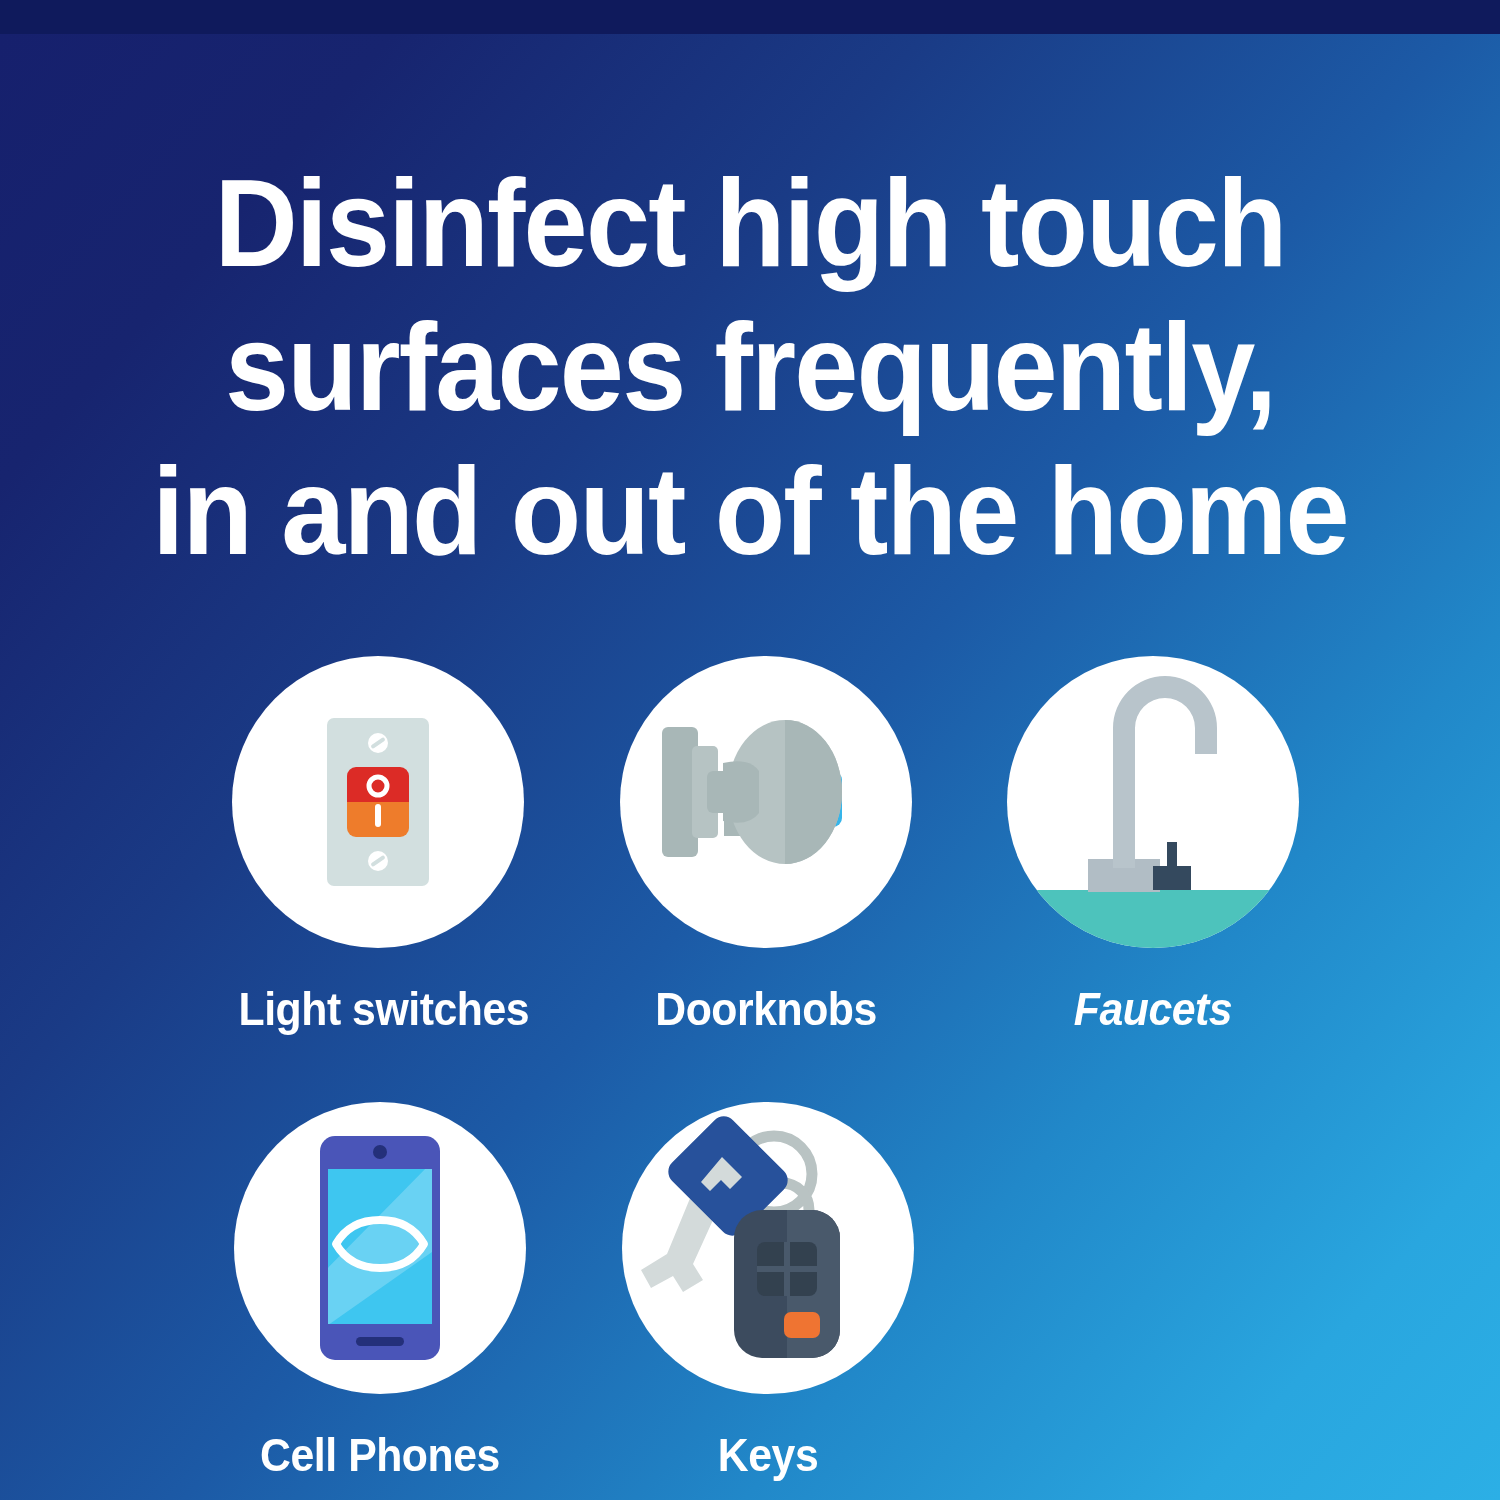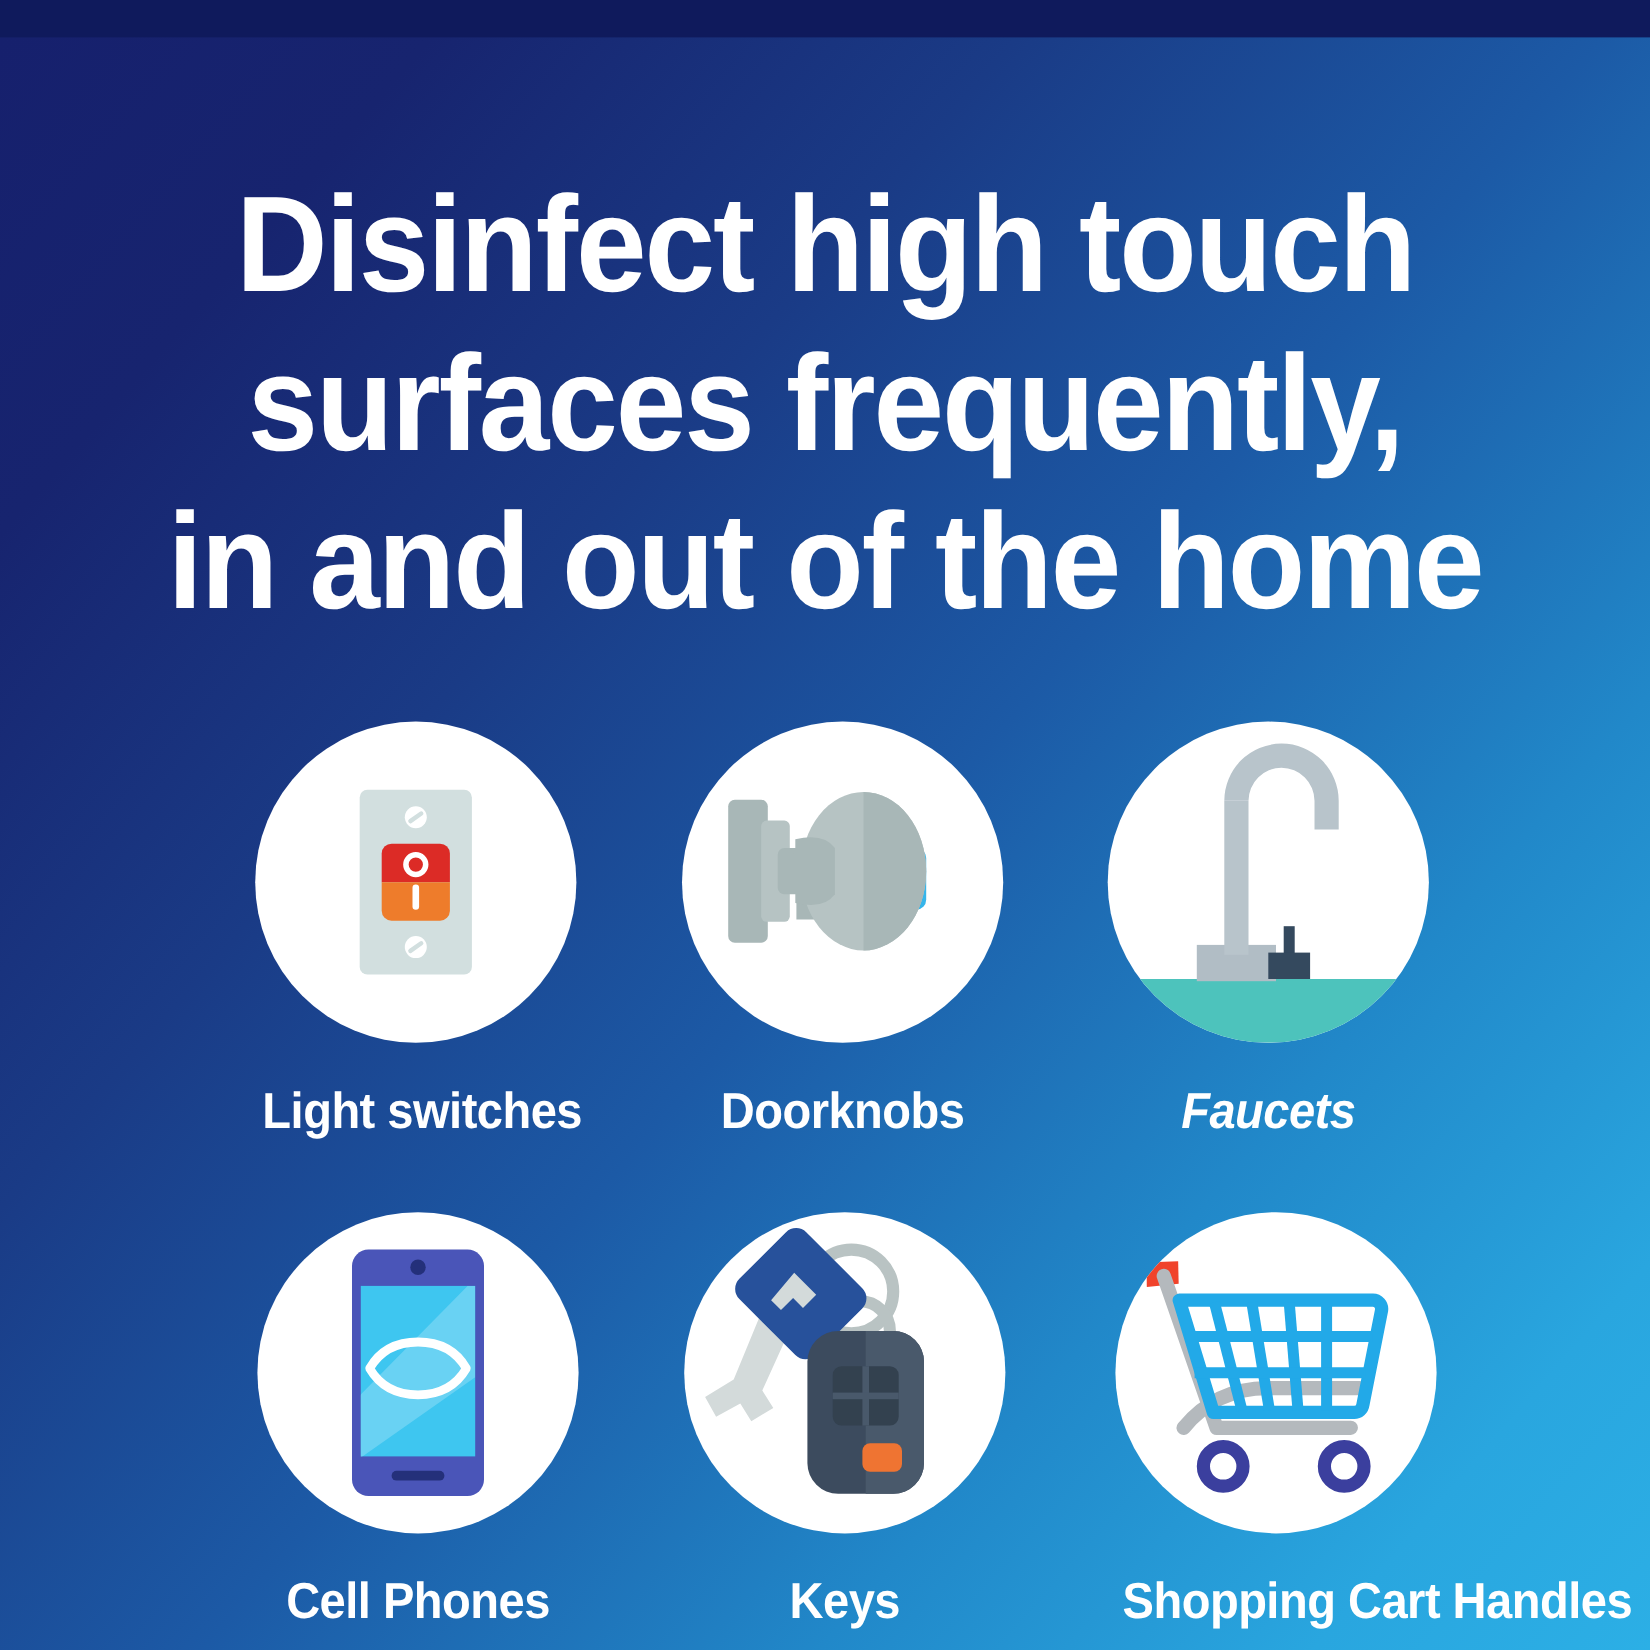--- a/index.html
+++ b/index.html
@@ -184,36 +184,15 @@
             <path d="M165 108 h25 a28 28 0 0 1 28 28 v92 a28 28 0 0 1 -28 28 h-25 z" fill="#49596b"></path>
             <rect x="135" y="140" width="60" height="54" rx="8" fill="#33414f"></rect>
             <rect x="162" y="140" width="6" height="54" fill="#49596b"></rect>
             <rect x="135" y="164" width="60" height="6" fill="#49596b"></rect>
             <rect x="162" y="210" width="36" height="26" rx="7" fill="#ef7432"></rect>
           </svg>
         </div>
         <div class="tile-label">Keys</div>
       </div>
 
-      <div class="tile r2c3">
-        <div class="disc">
-          <svg viewBox="0 0 292 292">
-            <path d="M27 48 l28 -6 l4 20 l-28 8 z" fill="#f0432b" transform="rotate(10 41 55)"></path>
-            <path d="M44 58 L92 196 h122" fill="none" stroke="#b4b9bd" stroke-width="13" stroke-linecap="round" stroke-linejoin="round"></path>
-            <path d="M62 196 q30 -36 76 -36 h84" fill="none" stroke="#b4b9bd" stroke-width="13" stroke-linecap="round"></path>
-            <path d="M58 80 h176 a8 8 0 0 1 8 9 l-17 86 a8 8 0 0 1 -8 7 h-128 z" fill="none" stroke="#22a9e8" stroke-width="12" stroke-linejoin="round"></path>
-            <g stroke="#22a9e8" stroke-width="10">
-              <line x1="90" y1="82" x2="115" y2="180"></line>
-              <line x1="124" y1="82" x2="140" y2="180"></line>
-              <line x1="158" y1="82" x2="166" y2="180"></line>
-              <line x1="192" y1="82" x2="192" y2="180"></line>
-              <line x1="64" y1="113" x2="234" y2="113"></line>
-              <line x1="72" y1="146" x2="227" y2="146"></line>
-            </g>
-            <circle cx="98" cy="231" r="18" fill="none" stroke="#3b3f9e" stroke-width="12"></circle>
-            <circle cx="208" cy="231" r="18" fill="none" stroke="#3b3f9e" stroke-width="12"></circle>
-          </svg>
-        </div>
-        <div class="tile-label">Shopping Cart Handles</div>
-      </div>
     </div>
   </div>
 </div>
 
 </body></html>

